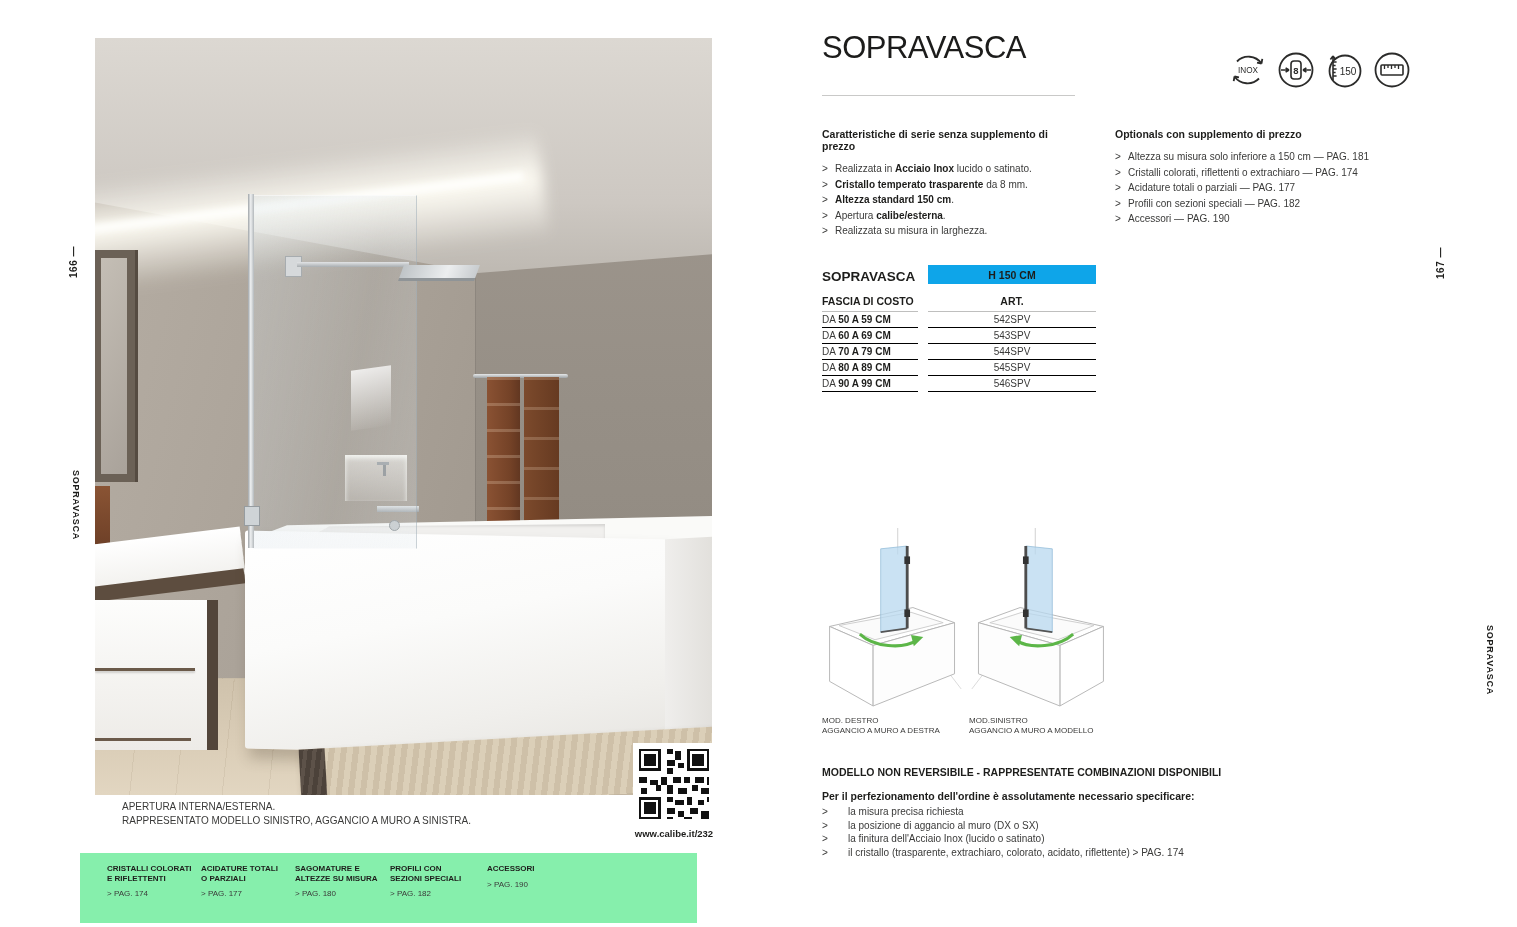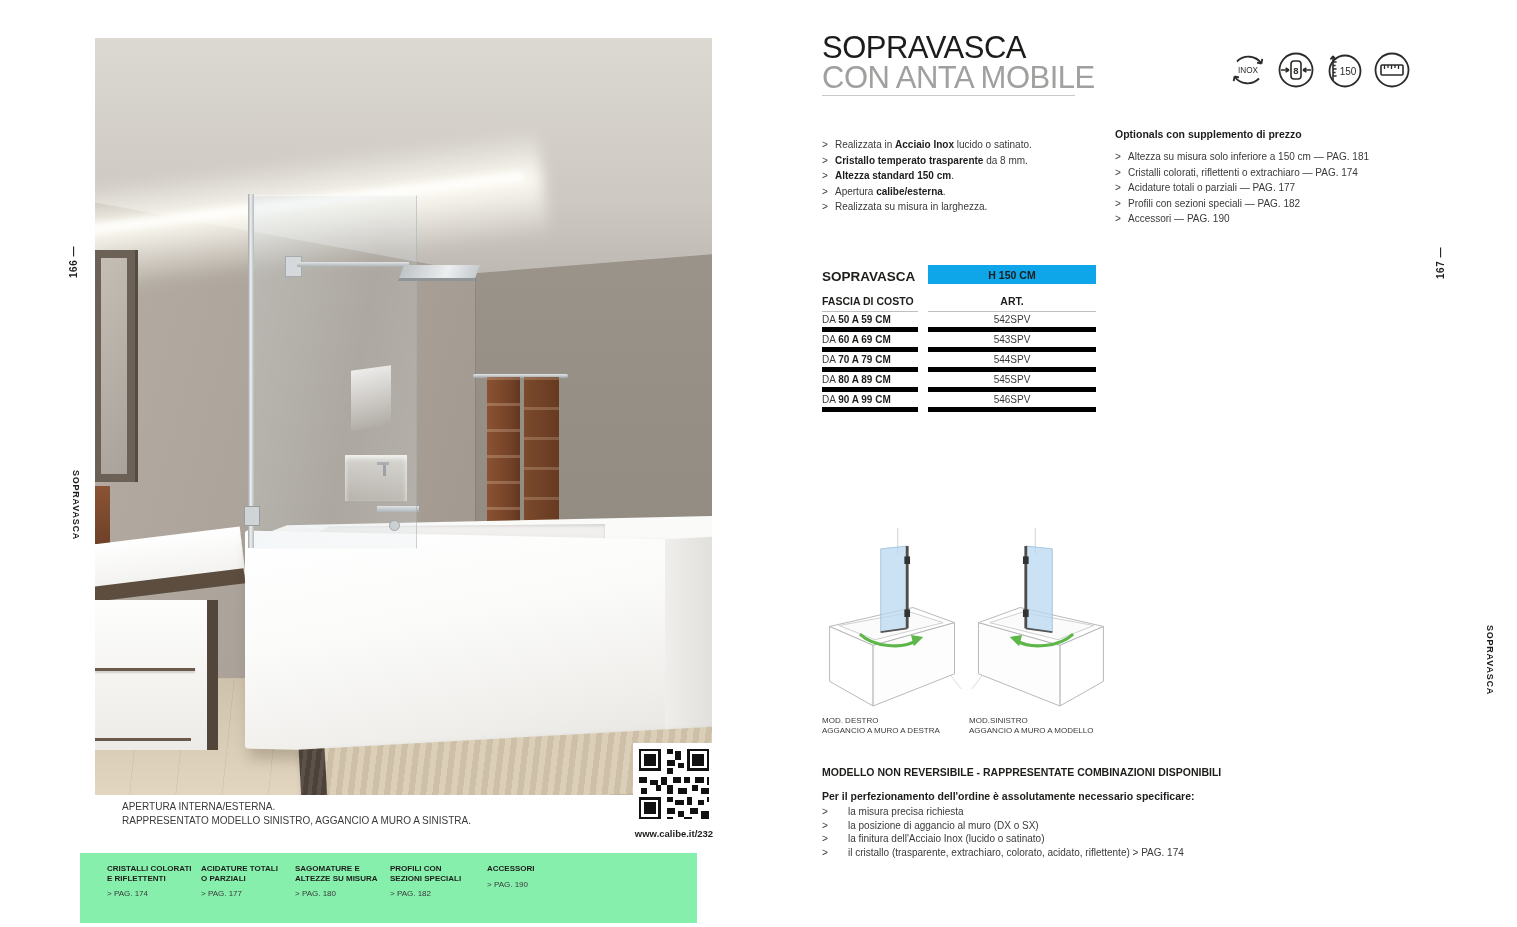--- a/index.html
+++ b/index.html
@@ -103,21 +103,21 @@
 
   .ptable{left:822px;top:265px;width:274px;}
   .pt-row{display:flex;}
   .pt-l{width:96px;flex:0 0 96px;}
   .pt-gap{width:10px;flex:0 0 10px;}
   .pt-r{flex:1;text-align:center;}
   .pt-title .pt-l{font-size:13.5px;font-weight:bold;padding-top:4px;}
   .pt-title .pt-r{background:#0ea5e9;font-size:10.5px;font-weight:bold;padding:4px 0 3px;}
   .pt-head{margin-top:8px;}
   .pt-head .pt-l,.pt-head .pt-r{font-size:10.5px;font-weight:bold;padding:3px 0 4px;border-bottom:1px solid #bfbfbe;}
-  .pt-data .pt-l,.pt-data .pt-r{font-size:10px;color:#3a3a39;padding:2px 0 2px;border-bottom:5px solid #000000;}
+  .pt-data .pt-l,.pt-data .pt-r{font-size:10px;color:#3a3a39;padding:2px 0 2px;border-bottom:1px solid #000000;}
   .pt-data .pt-l b{color:#1d1d1b;}
 
   .diagrams{left:822px;top:521px;display:flex;gap:5px;}
   .diag{width:142px;height:192px;background:#fff;}
   .dcap{position:absolute;top:716px;font-size:8px;line-height:10px;color:#3a3a39;}
   .dcap1{left:822px;} .dcap2{left:969px;}
 
   .nonrev{left:822px;top:766px;font-size:10.5px;font-weight:bold;color:#1d1d1b;}
   .order{left:822px;top:790px;width:440px;}
   .order .intro{font-size:10.5px;font-weight:bold;margin-bottom:3px;}
@@ -245,21 +245,20 @@
         <span>SEZIONI SPECIALI</span></div>
       <div class="p">&gt; PAG. 182</div>
     </div>
     <div class="flink" style="left:407px;">
       <div class="t"><span>ACCESSORI</span></div>
       <div class="p">&gt; PAG. 190</div>
     </div>
   </div>
 
   <div class="abs title">SOPRAVASCA</div>
-  <div class="abs subtitle">CON ANTA MOBILE</div>
   <div class="abs title-rule"></div>
 
   <div class="abs icons">
     <svg width="40" height="40" viewBox="0 0 40 40">
       <path d="M33.5,13.5 A16,16 0 0,0 9,11.5" fill="none" stroke="#2b2b2a" stroke-width="1.8"></path>
       <path d="M33.5,13.5 l-4.5,-0.8 M33.5,13.5 l0.8,-4.6" fill="none" stroke="#2b2b2a" stroke-width="1.8"></path>
       <path d="M6.5,26.5 A16,16 0 0,0 31,28.5" fill="none" stroke="#2b2b2a" stroke-width="1.8"></path>
       <path d="M6.5,26.5 l4.5,0.8 M6.5,26.5 l-0.8,4.6" fill="none" stroke="#2b2b2a" stroke-width="1.8"></path>
       <text x="20" y="23" text-anchor="middle" font-size="8.2" font-family="Liberation Sans, sans-serif" fill="#2b2b2a">INOX</text>
     </svg>
@@ -277,20 +276,21 @@
       <text x="24" y="24.5" text-anchor="middle" font-size="10" font-family="Liberation Sans, sans-serif" fill="#2b2b2a">150</text>
     </svg>
     <svg width="40" height="40" viewBox="0 0 40 40">
       <circle cx="20" cy="20" r="16.5" fill="none" stroke="#2b2b2a" stroke-width="1.8"></circle>
       <rect x="9" y="15" width="22" height="10" rx="1" fill="none" stroke="#2b2b2a" stroke-width="1.6"></rect>
       <path d="M12.5,15 v4 M16,15 v3 M19.5,15 v4 M23,15 v3 M26.5,15 v4" stroke="#2b2b2a" stroke-width="1.3"></path>
     </svg>
   </div>
 
   <div class="abs feat">
+    <div class="colhead">Caratteristiche di serie senza supplemento di prezzo</div>
     <div class="flist">
       <div class="fitem">
           <span class="bul">&gt;</span>
           <span><span>Realizzata in </span><b>Acciaio Inox</b><span> lucido o satinato.</span></span>
         </div>
       <div class="fitem">
           <span class="bul">&gt;</span>
           <span><span></span><b>Cristallo temperato trasparente</b><span> da 8 mm.</span></span>
         </div>
       <div class="fitem">

